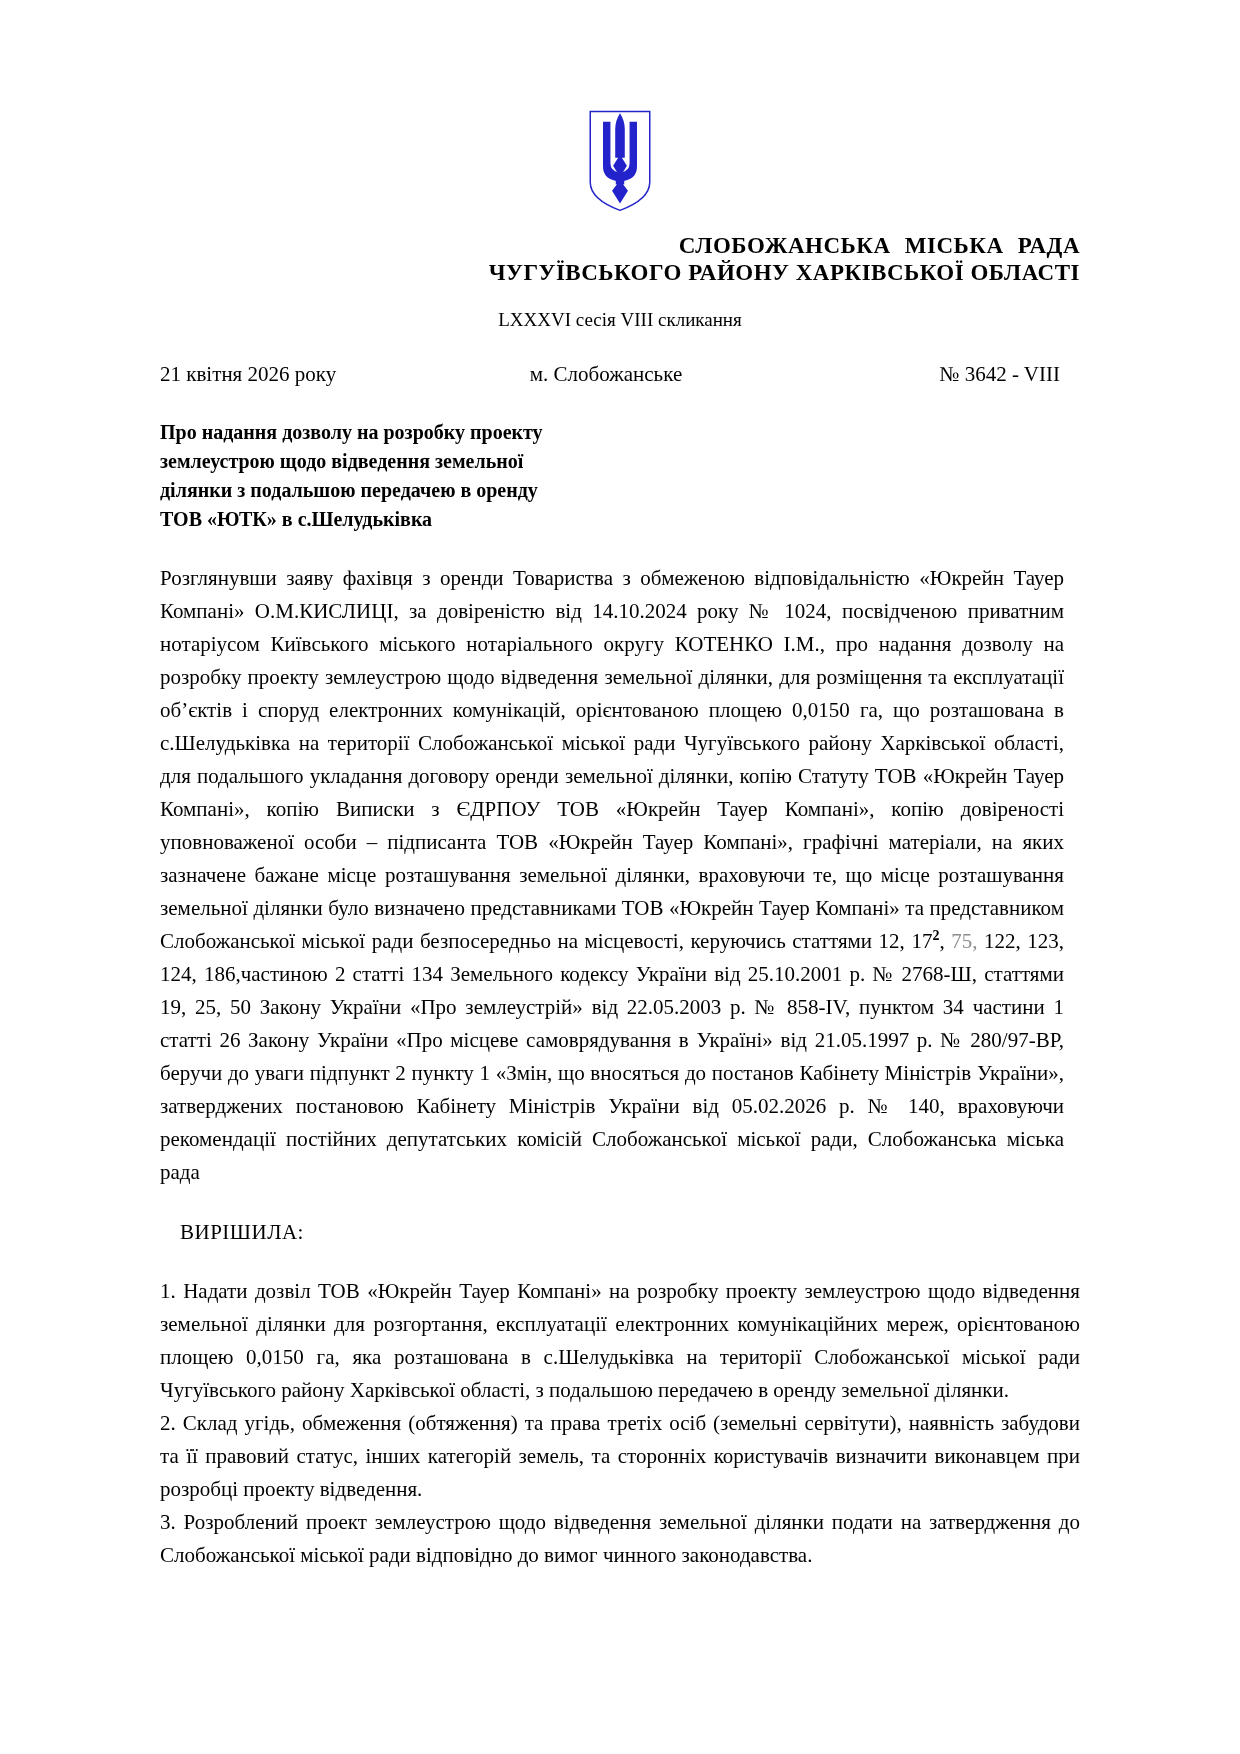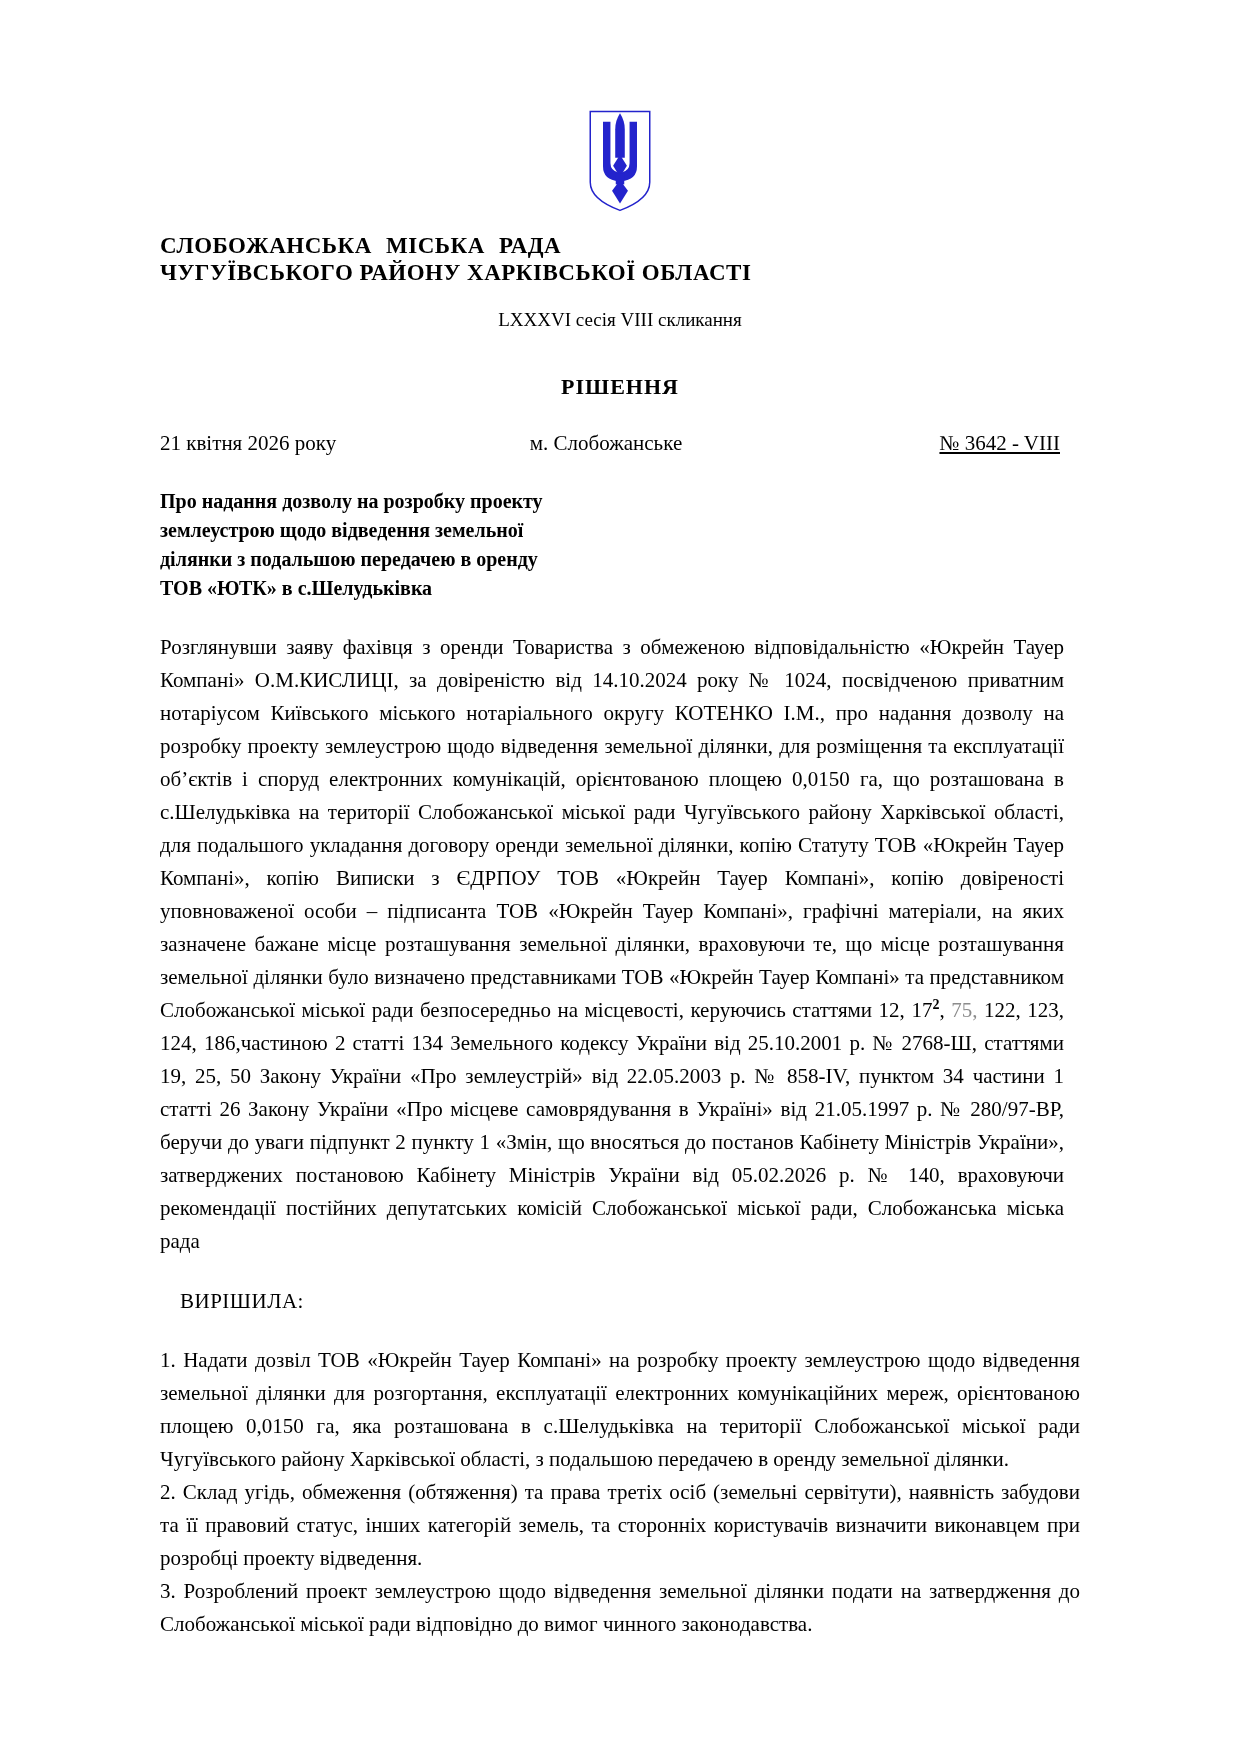--- a/index.html
+++ b/index.html
@@ -20,21 +20,21 @@
     overflow: hidden;
   }
   .emblem-wrap {
     text-align: center;
     margin-bottom: 16px;
   }
   .emblem-wrap svg {
     display: inline-block;
   }
   .org-name {
-    text-align: left;
+    text-align: right;
     font-weight: bold;
     font-size: 23px;
     line-height: 27px;
     letter-spacing: 0.5px;
   }
   .org-name .line1 { word-spacing: 8px; }
   .session-line {
     text-align: center;
     font-size: 19px;
     line-height: 22px;
@@ -49,21 +49,21 @@
   }
   .meta-row {
     display: grid;
     grid-template-columns: 1fr auto 1fr;
     align-items: baseline;
     margin-top: 31px;
     font-size: 21px;
   }
   .meta-row .meta-date  { text-align: left; }
   .meta-row .meta-place { text-align: center; transform: translateX(-14px); }
-  .meta-row .meta-number{ text-align: right; padding-right: 20px; text-decoration: underline; }
+  .meta-row .meta-number{ text-align: right; padding-right: 20px; }
   .subject {
     margin-top: 31px;
     font-weight: bold;
     font-size: 20px;
     line-height: 29px;
   }
   .body-par {
     margin: 28px 16px 0 0;
     font-size: 21px;
     line-height: 33px;
@@ -114,21 +114,20 @@
     </span>
   </div>
 
   <div class="org-name">
     <div class="line1">СЛОБОЖАНСЬКА МІСЬКА РАДА</div>
     <div class="line2">ЧУГУЇВСЬКОГО РАЙОНУ ХАРКІВСЬКОЇ ОБЛАСТІ</div>
   </div>
 
   <div class="session-line">LXXXVI сесія VIII скликання</div>
 
-  <div class="doc-type">РІШЕННЯ</div>
 
   <div class="meta-row">
     <span class="meta-date">21 квітня 2026 року</span>
     <span class="meta-place">м. Слобожанське</span>
     <span class="meta-number">№ 3642 - VIII</span>
   </div>
 
   <div class="subject">
     <div>Про надання дозволу на розробку проекту</div>
     <div>землеустрою щодо відведення земельної</div>

